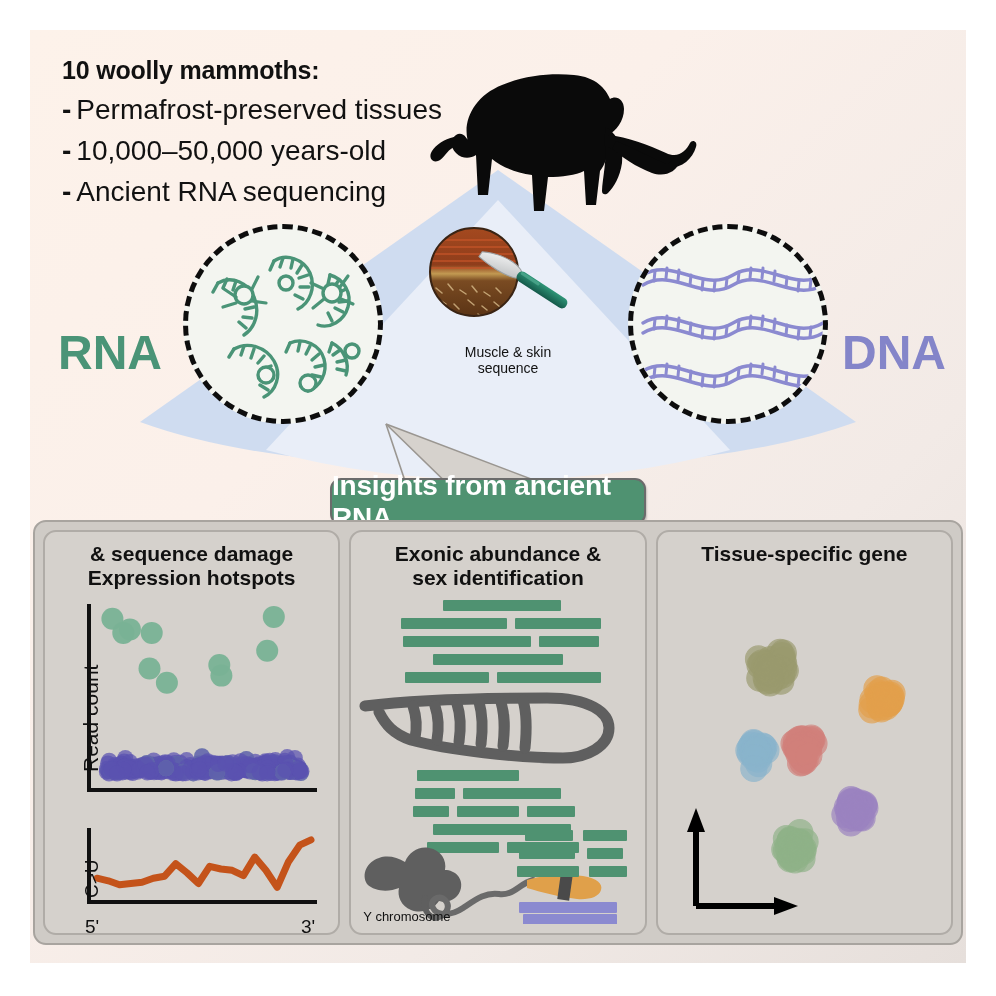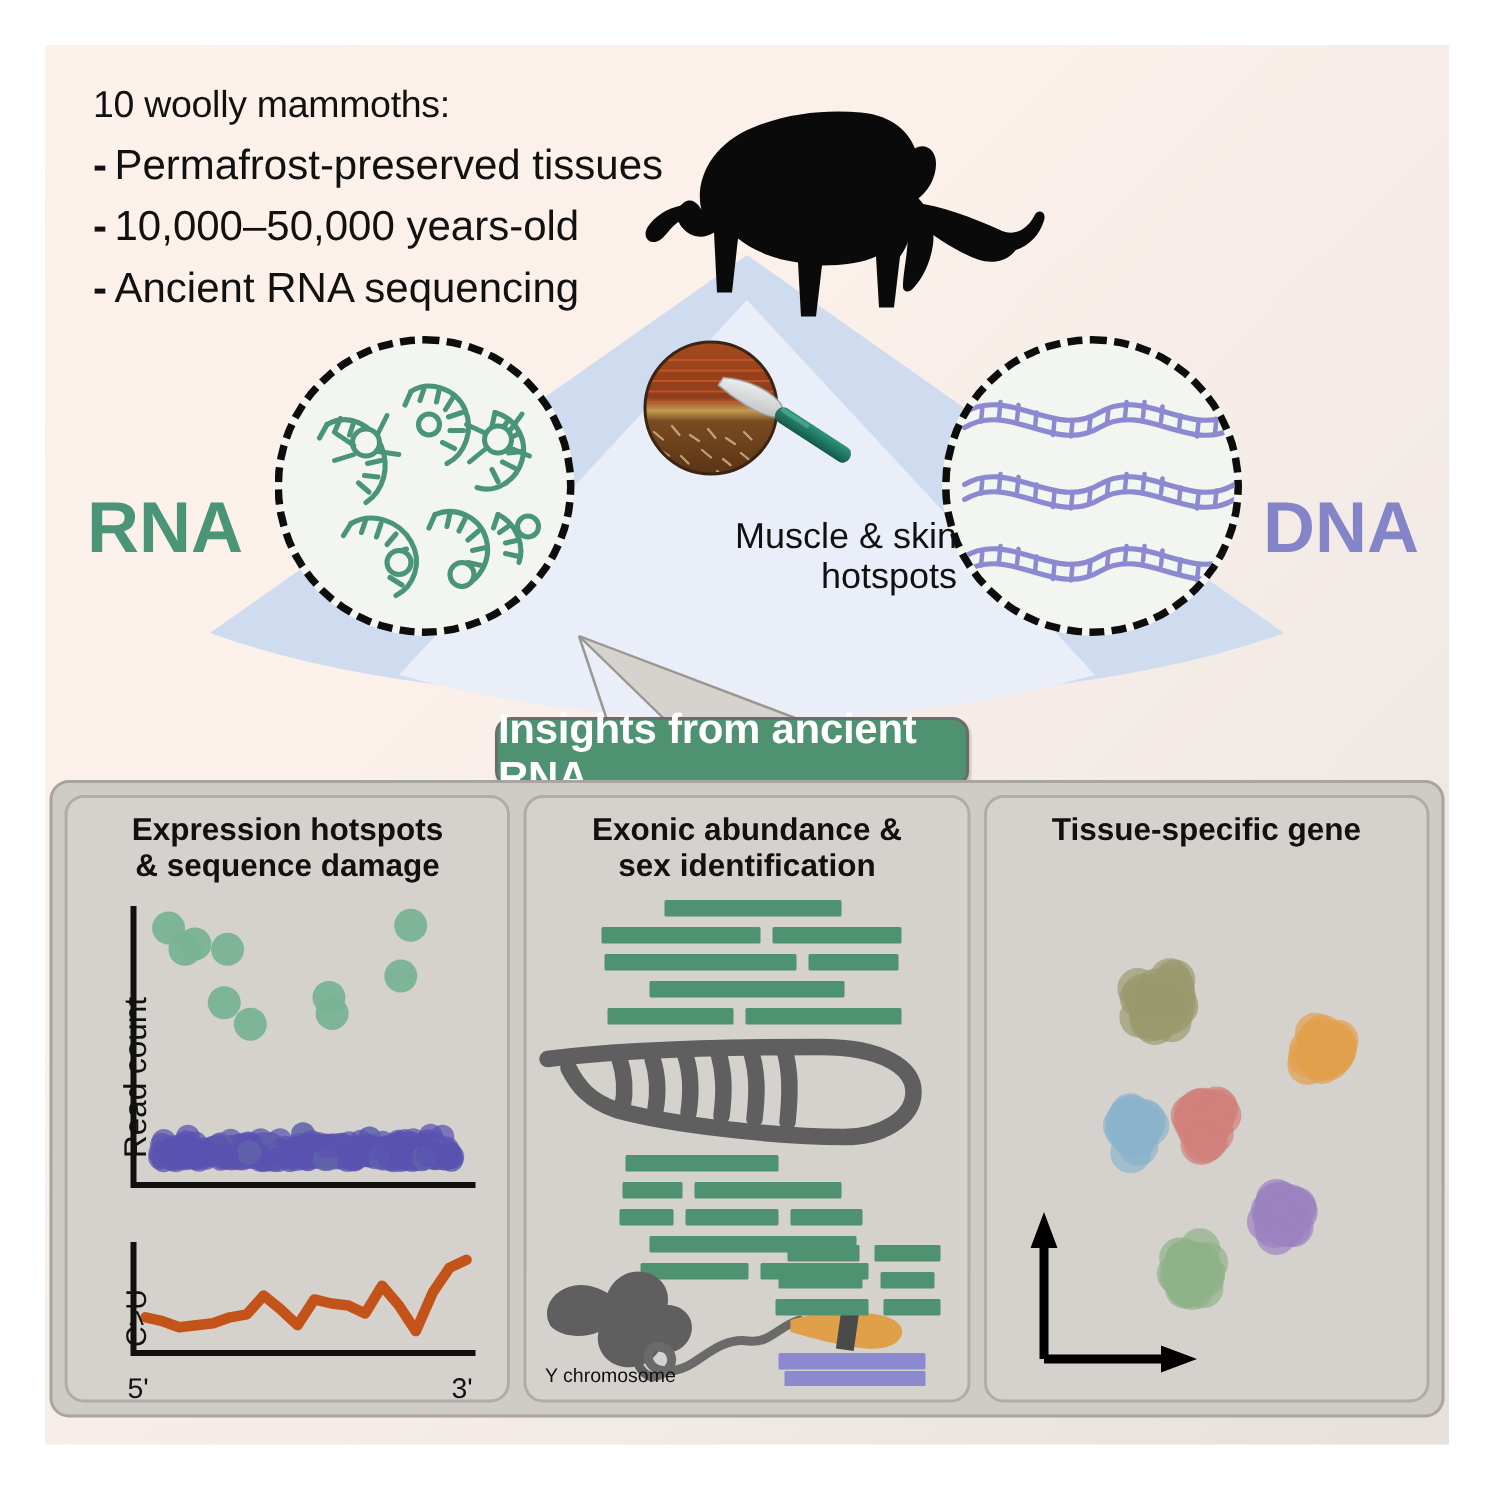--- a/index.html
+++ b/index.html
@@ -8,21 +8,21 @@
 
   
   #canvas{
     position:absolute;left:30px;top:30px;width:936px;height:933px;
     background:linear-gradient(135deg,#fdf2ea 0%,#fbf0ea 35%,#f2eae6 70%,#e6dfdb 100%);
     overflow:hidden;
   }
 
   
   #headline{position:absolute;left:32px;top:26px;width:420px;}
-  #headline .title{font-size:25px;font-weight:normal;color:#111;letter-spacing:-0.2px;}
+  #headline .title{font-size:25px;font-weight:bold;color:#111;letter-spacing:-0.2px;}
   #headline ul{list-style:none;margin:0;padding:0;}
   #headline li{font-size:28px;color:#111;margin-top:9px;white-space:nowrap;}
   #headline li .dash{font-weight:bold;margin-right:5px;}
 
   
   .bluewedge{position:absolute;left:0;top:0;width:936px;height:460px;}
 
   
   #mammoth{position:absolute;left:380px;top:25px;width:300px;height:200px;}
 
@@ -36,22 +36,22 @@
   #dna-circle{left:598px;top:194px;width:200px;height:200px;}
   .circ svg{position:absolute;left:-6px;top:-6px;}
 
   .side-label{position:absolute;font-size:48px;font-weight:bold;}
   #rna-label{left:28px;top:295px;color:#4a9477;}
   #dna-label{left:812px;top:295px;color:#8485c9;}
 
   
   #sampling{position:absolute;left:398px;top:196px;width:160px;height:120px;}
   #sampling-caption{
-    position:absolute;left:348px;top:315px;width:260px;text-align:right;
-    font-size:24px;color:#111;line-height:1.12;
+    position:absolute;left:348px;top:315px;width:260px;text-align:center;
+    font-size:14px;color:#111;line-height:1.12;
   }
 
   
   #greyfunnel{position:absolute;left:280px;top:388px;width:340px;height:105px;}
 
   
   #banner{
     position:absolute;left:300px;top:448px;width:312px;height:43px;
     background:#4f9271;border:2px solid #6b6b6b;border-radius:11px;
     display:flex;align-items:center;justify-content:center;
@@ -205,38 +205,38 @@
       </g>
       <circle cx="46" cy="46" r="44" fill="none" stroke="#3a2414" stroke-width="2"></circle>
       <g transform="rotate(33 80 52)">
         <path d="M44 44 C58 36 76 34 86 38 C90 40 90 46 86 48 C76 52 58 52 44 50 Z" fill="url(#bladegrad)" stroke="#9aa0a3" stroke-width="1"></path>
         <rect x="86" y="38" width="58" height="11" rx="5" fill="url(#handlegrad)"></rect>
         <rect x="88" y="39" width="22" height="3" rx="1.5" fill="#5fb79c" opacity=".55"></rect>
       </g>
     </svg>
     <div id="sampling-caption">
       <div>Muscle &amp; skin</div>
-      <div>hotspots</div>
+      <div>sequence</div>
     </div>
 
     <svg id="greyfunnel" viewBox="0 0 340 105">
       <path d="M76 6 L266 78 L150 78 Z" fill="#d6d2cd" stroke="#9a9691" stroke-width="1.6"></path>
       <path d="M76 6 L100 78" fill="none" stroke="#9a9691" stroke-width="1.6"></path>
     </svg>
 
     <div id="banner">
       <span>Insights from ancient RNA</span>
     </div>
 
     <div id="panels">
 
       <div class="panel">
         <div class="panel-title">
+          <div>&amp; sequence damage</div>
           <div>Expression hotspots</div>
-          <div>&amp; sequence damage</div>
         </div>
         <div class="panel-body">
           <svg id="scatter-svg" width="296" height="230" viewBox="0 0 296 230">
             <g id="scatter-points">
                 <circle cx="108.7" cy="166.5" r="8.0" fill="#5a52b0" opacity="0.72"></circle>
                 <circle cx="72.4" cy="178.0" r="8.0" fill="#5a52b0" opacity="0.72"></circle>
                 <circle cx="250.8" cy="173.0" r="8.0" fill="#5a52b0" opacity="0.72"></circle>
                 <circle cx="225.0" cy="175.0" r="8.0" fill="#5a52b0" opacity="0.72"></circle>
                 <circle cx="199.2" cy="174.4" r="8.0" fill="#5a52b0" opacity="0.72"></circle>
                 <circle cx="216.7" cy="174.1" r="8.0" fill="#5a52b0" opacity="0.72"></circle>

